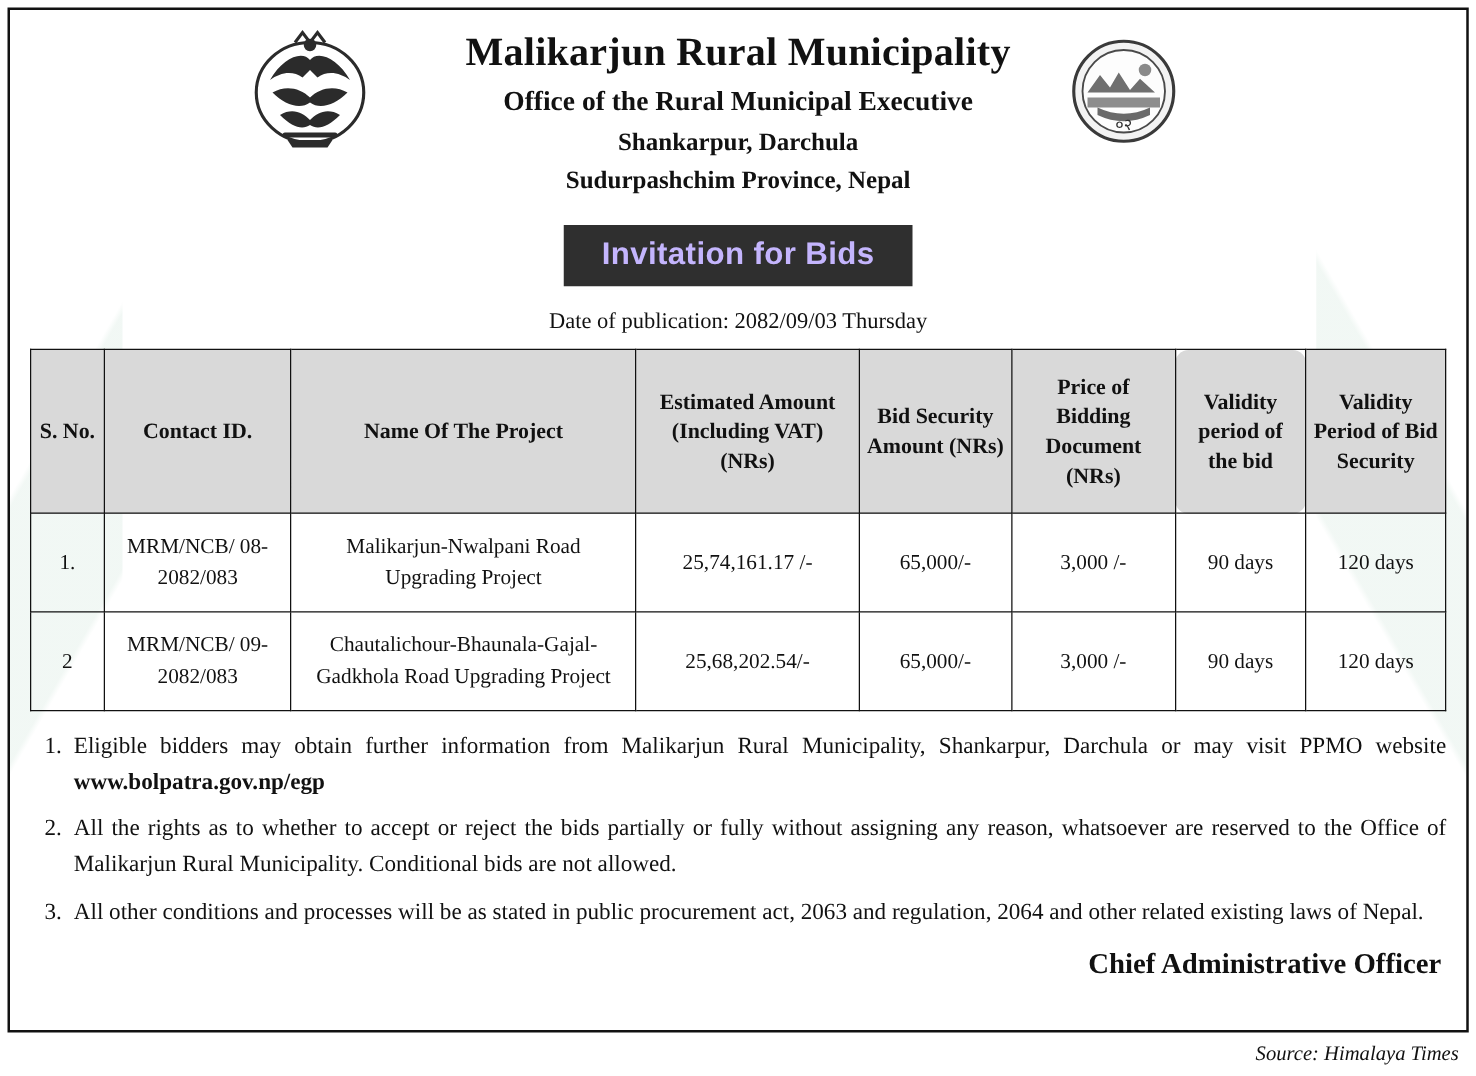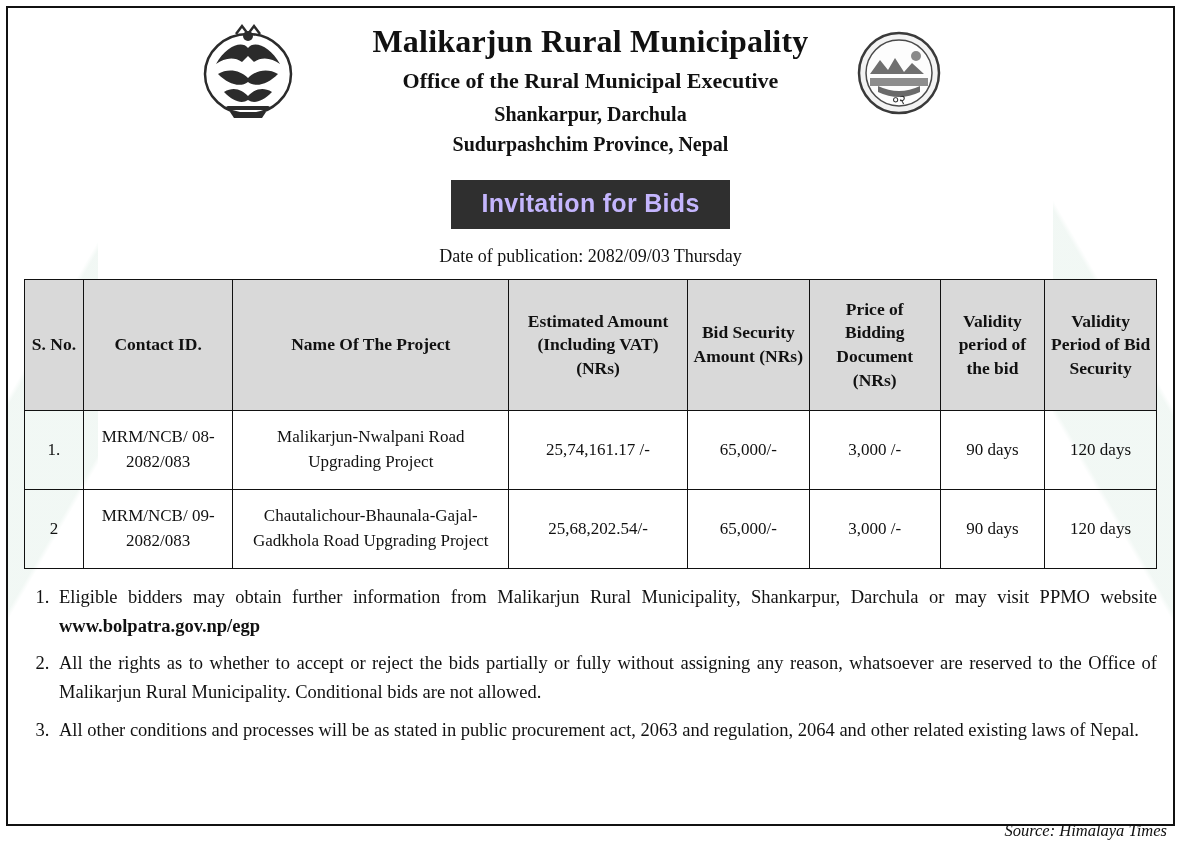--- a/index.html
+++ b/index.html
@@ -175,21 +175,21 @@
     padding: 11px 6px;
     line-height: 1.45;
     height: 56px;
   }
   .col-sn { width: 52px; margin-top: 44px; }
   .col-id { width: 148px; }
   .col-proj { width: 295px; }
   .col-est { width: 180px; }
   .col-sec { width: 120px; }
   .col-price { width: 128px; margin-left: 12px; }
-  .col-valbid { width: 100px; }
+  .col-valbid { width: 100px; border-radius: 11px; }
   .col-valsec { width: 108px; margin-top: 20px; }
 
   
   ol.notes {
     margin: 14px 0 0 0;
     padding-left: 30px;
     font-size: 18.5px;
     line-height: 1.55;
   }
   ol.notes li {
@@ -205,21 +205,21 @@
     text-align: right;
     font-size: 23px;
     font-weight: bold;
     margin-top: 14px;
     padding-right: 4px;
   }
 
   .source {
     position: absolute;
     right: 14px;
-    bottom: 20px;
+    bottom: 8px;
     font-size: 16.5px;
     font-style: italic;
     color: #111;
   }
 </style>
 </head>
 <body>
 
 <div class="page">
 
@@ -323,16 +323,17 @@
         <span>Eligible bidders may obtain further information from Malikarjun Rural Municipality, Shankarpur, Darchula or may visit PPMO website </span><span class="website">www.bolpatra.gov.np/egp</span>
       </li>
       <li>
         <span>All the rights as to whether to accept or reject the bids partially or fully without assigning any reason, whatsoever are reserved to the Office of Malikarjun Rural Municipality. Conditional bids are not allowed.</span>
       </li>
       <li>
         <span>All other conditions and processes will be as stated in public procurement act, 2063 and regulation, 2064 and other related existing laws of Nepal.</span>
       </li>
     </ol>
 
+    <div class="signoff">Chief Administrative Officer</div>
   </div>
 
   <div class="source">Source: Himalaya Times</div>
 </div>
 
 </body></html>

